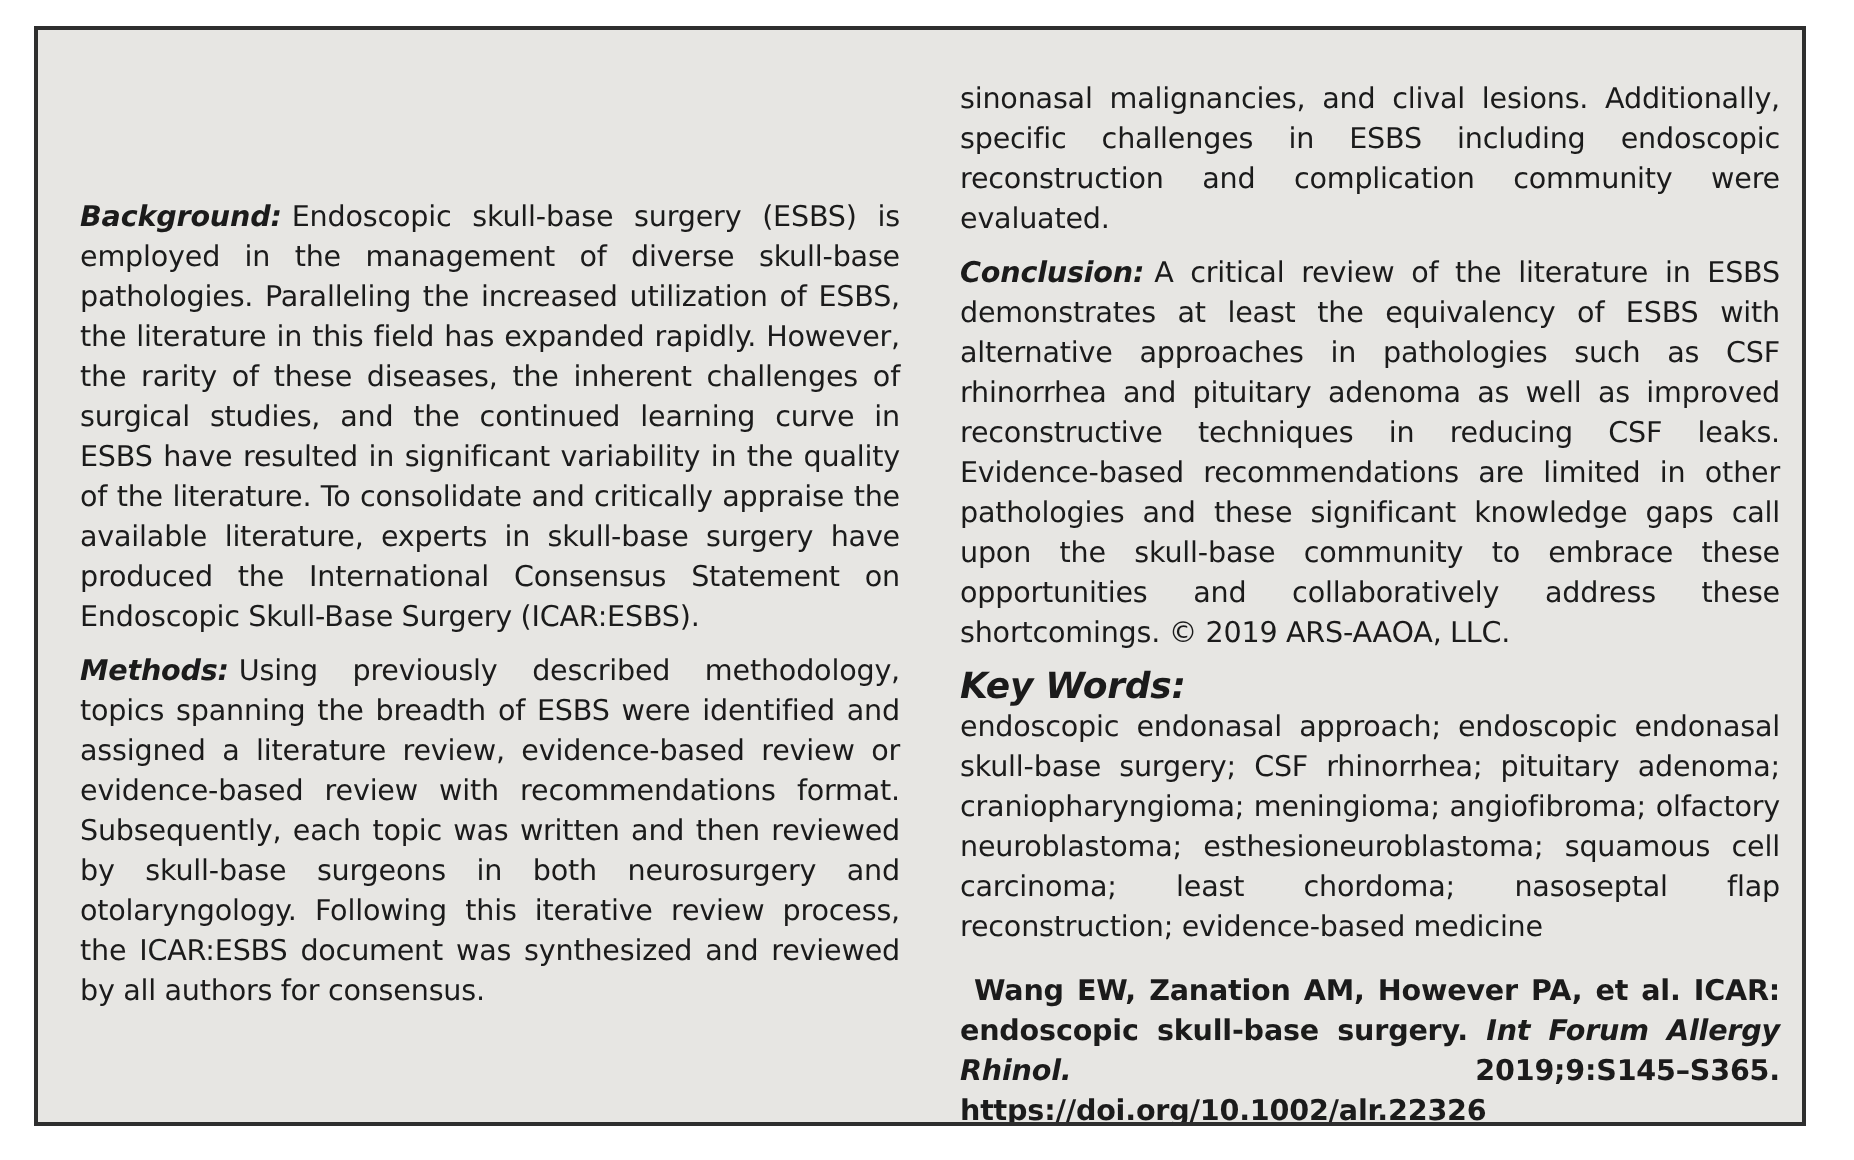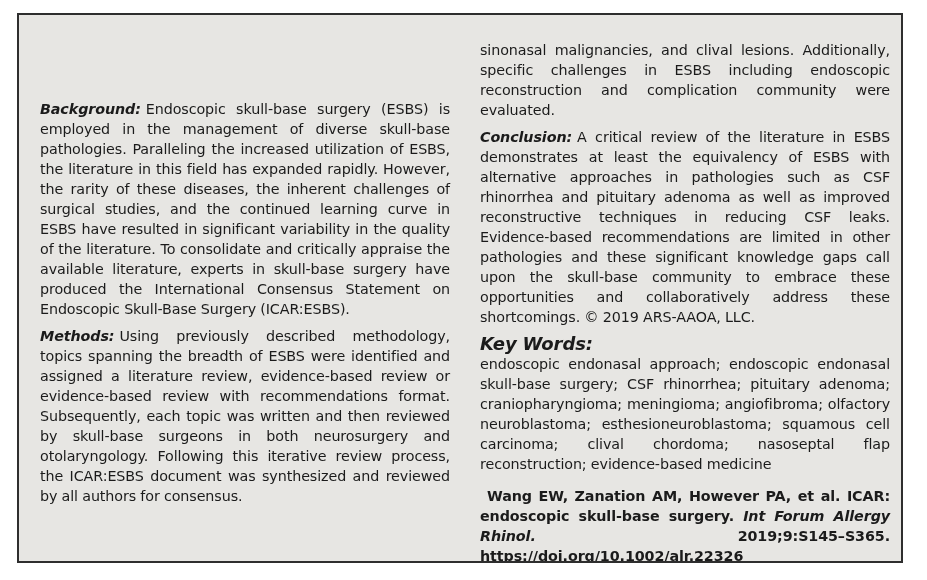--- a/index.html
+++ b/index.html
@@ -72,18 +72,18 @@
 
     <p class="para"><span class="sect">Methods:</span><span>Using previously described methodology, topics spanning the breadth of ESBS were identified and assigned a literature review, evidence-based review or evidence-based review with recommendations format. Subsequently, each topic was written and then reviewed by skull-base surgeons in both neurosurgery and otolaryngology. Following this iterative review process, the ICAR:ESBS document was synthesized and reviewed by all authors for consensus.</span></p>
 
   </div>
 
   <div class="col">
     <p class="para"><span>sinonasal malignancies, and clival lesions. Additionally, specific challenges in ESBS including endoscopic reconstruction and complication community were evaluated.</span></p>
 
     <p class="para"><span class="sect">Conclusion:</span><span>A critical review of the literature in ESBS demonstrates at least the equivalency of ESBS with alternative approaches in pathologies such as CSF rhinorrhea and pituitary adenoma as well as improved reconstructive techniques in reducing CSF leaks. Evidence-based recommendations are limited in other pathologies and these significant knowledge gaps call upon the skull-base community to embrace these opportunities and collaboratively address these shortcomings. © 2019 ARS-AAOA, LLC.</span></p>
 
-    <p class="para"><span class="kw-label">Key Words:</span><span>endoscopic endonasal approach; endoscopic endonasal skull-base surgery; CSF rhinorrhea; pituitary adenoma; craniopharyngioma; meningioma; angiofibroma; olfactory neuroblastoma; esthesioneuroblastoma; squamous cell carcinoma; clival chordoma; nasoseptal flap reconstruction; evidence-based medicine</span></p>
+    <p class="para"><span class="kw-label">Key Words:</span><span>endoscopic endonasal approach; endoscopic endonasal skull-base surgery; CSF rhinorrhea; pituitary adenoma; craniopharyngioma; meningioma; angiofibroma; olfactory neuroblastoma; esthesioneuroblastoma; squamous cell carcinoma; least chordoma; nasoseptal flap reconstruction; evidence-based medicine</span></p>
 
     <p class="para citation"><span>Wang EW, Zanation AM, However PA, et al. ICAR: endoscopic skull-base surgery.</span> <span class="journal-italic">Int Forum Allergy Rhinol.</span> <span>2019;9:S145–S365. https://doi.org/10.1002/alr.22326</span></p>
   </div>
 
 </div>
 
 </body></html>

